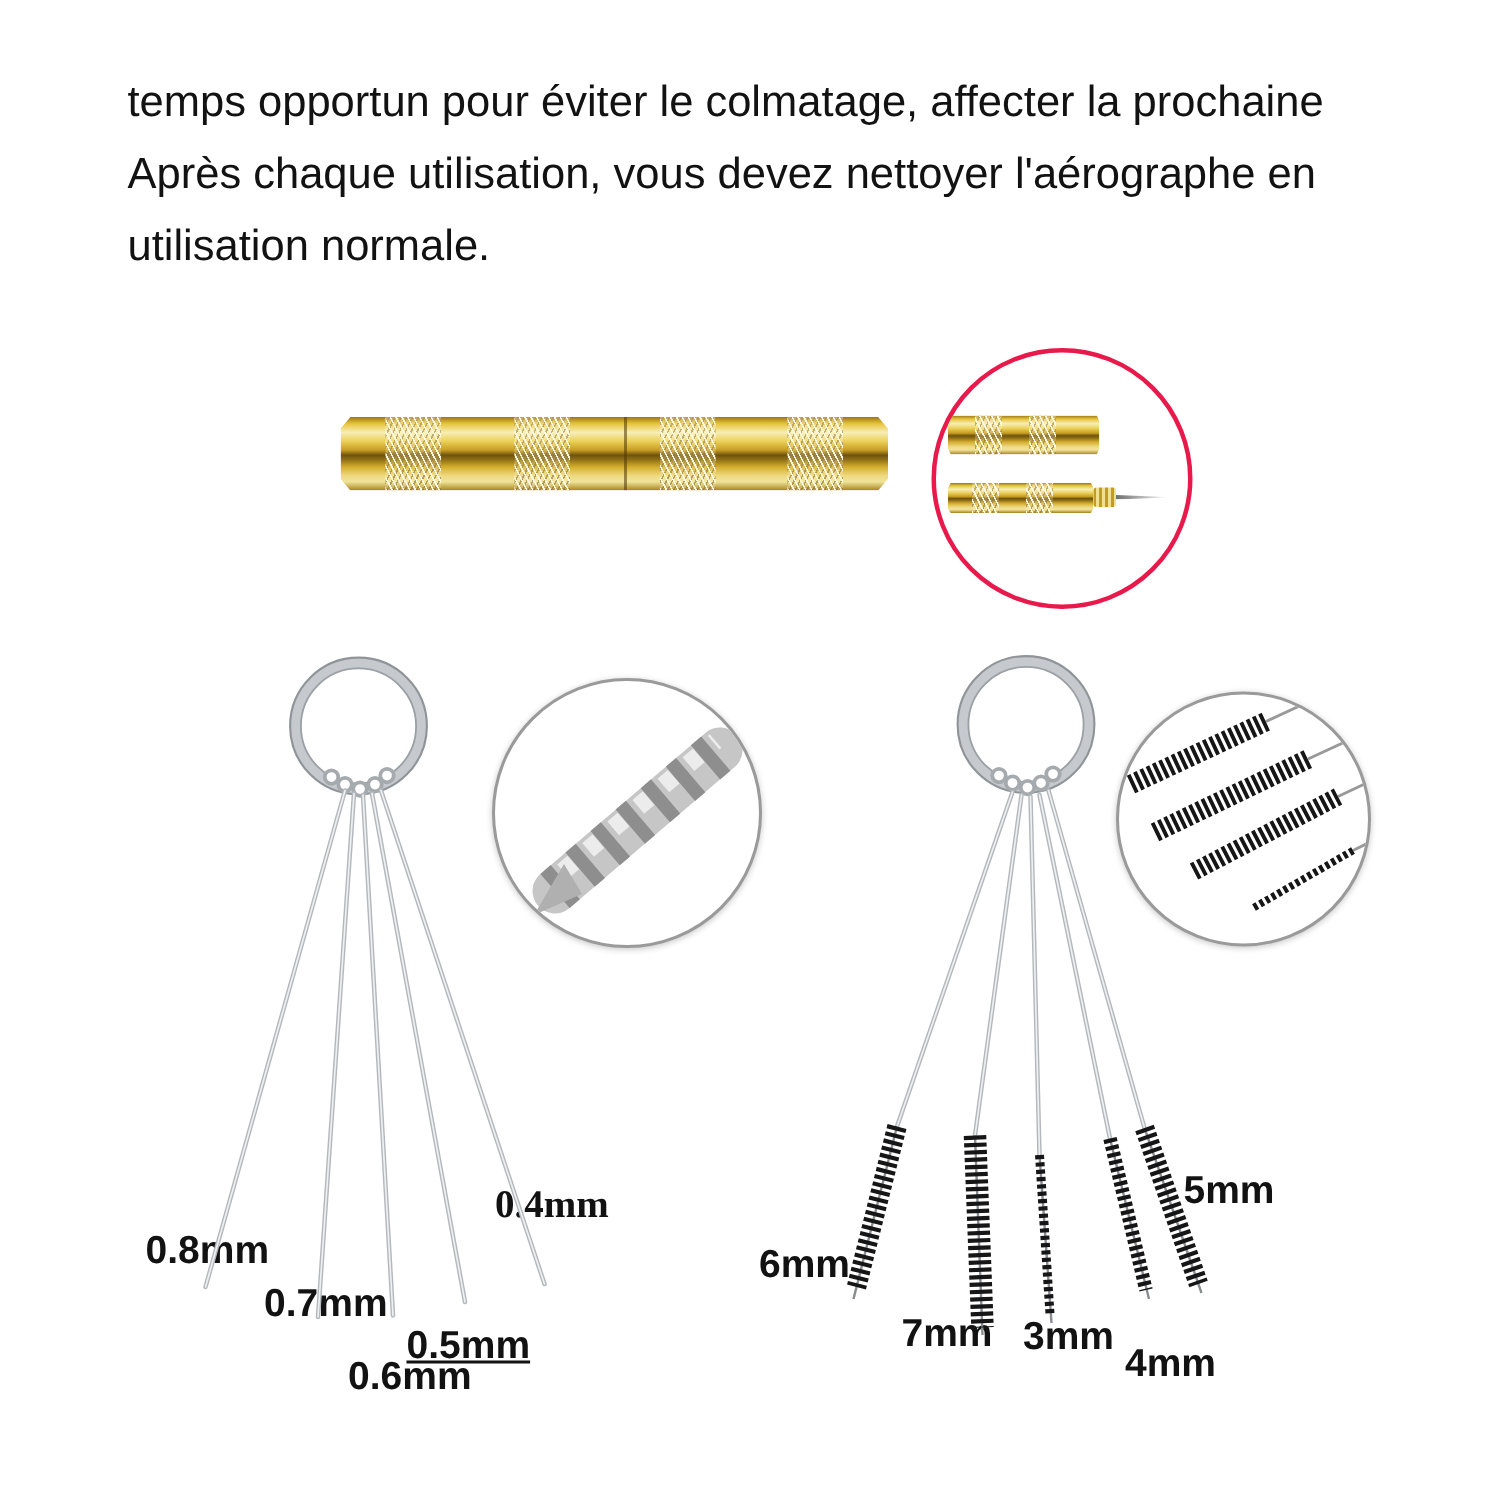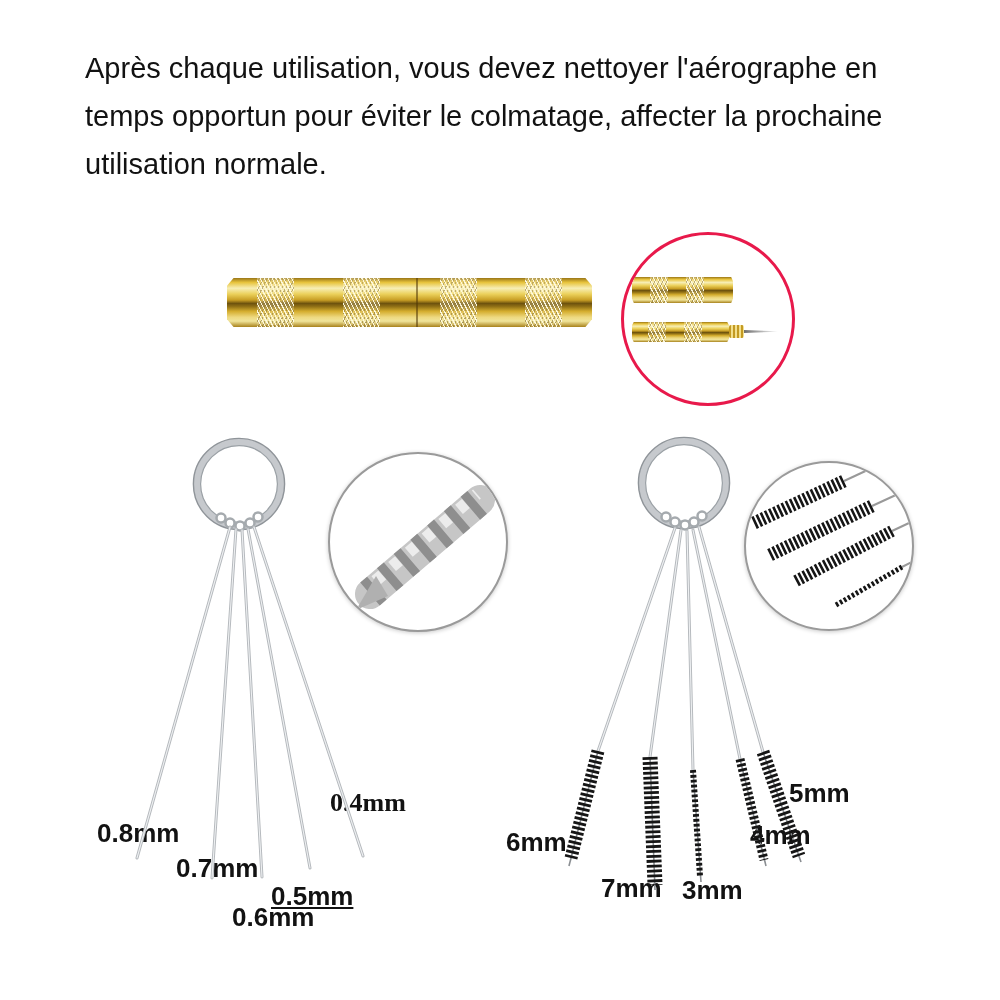--- a/index.html
+++ b/index.html
@@ -43,22 +43,22 @@
     clip-path:polygon(0 0,100% 42%,100% 58%,0 100%);
   }
   svg{display:block;}
 </style>
 </head>
 <body>
 
 <div id="stage">
 
   <div class="abs intro">
+    <div>temps opportun pour éviter le colmatage, affecter la prochaine</div>
     <div>Après chaque utilisation, vous devez nettoyer l'aérographe en</div>
-    <div>temps opportun pour éviter le colmatage, affecter la prochaine</div>
     <div>utilisation normale.</div>
   </div>
 
   <svg class="abs" style="left:0;top:0;z-index:1;" width="1000" height="1000" viewBox="0 0 1000 1000">
 
     <g>
       <circle cx="239" cy="484" r="42" fill="none" stroke="#c6c9cd" stroke-width="7"></circle>
       <circle cx="239" cy="484" r="45.6" fill="none" stroke="#8f9499" stroke-width="1.4"></circle>
       <circle cx="239" cy="484" r="38.4" fill="none" stroke="#9aa0a5" stroke-width="1.2"></circle>
       <circle cx="221" cy="518" r="4.5" fill="#fff" stroke="#a5aaae" stroke-width="2.5"></circle>
@@ -178,17 +178,17 @@
 
   <div class="abs size-label" style="left:97px;top:820px;">0.8mm</div>
   <div class="abs size-label" style="left:176px;top:855px;">0.7mm</div>
   <div class="abs size-label" style="left:232px;top:880px;margin-top:24px;">0.6mm</div>
   <div class="abs size-label" style="left:271px;top:883px;text-decoration:underline;">0.5mm</div>
   <div class="abs size-label" style="left:330px;top:790px;font-family:Liberation Serif, serif;">0.4mm</div>
 
   <div class="abs size-label" style="left:506px;top:829px;">6mm</div>
   <div class="abs size-label" style="left:601px;top:875px;">7mm</div>
   <div class="abs size-label" style="left:682px;top:877px;">3mm</div>
-  <div class="abs size-label" style="left:750px;top:822px;">4mm</div>
+  <div class="abs size-label" style="left:750px;top:895px;">4mm</div>
   <div class="abs size-label" style="left:789px;top:780px;">5mm</div>
 
 
 </div>
 
 </body></html>

